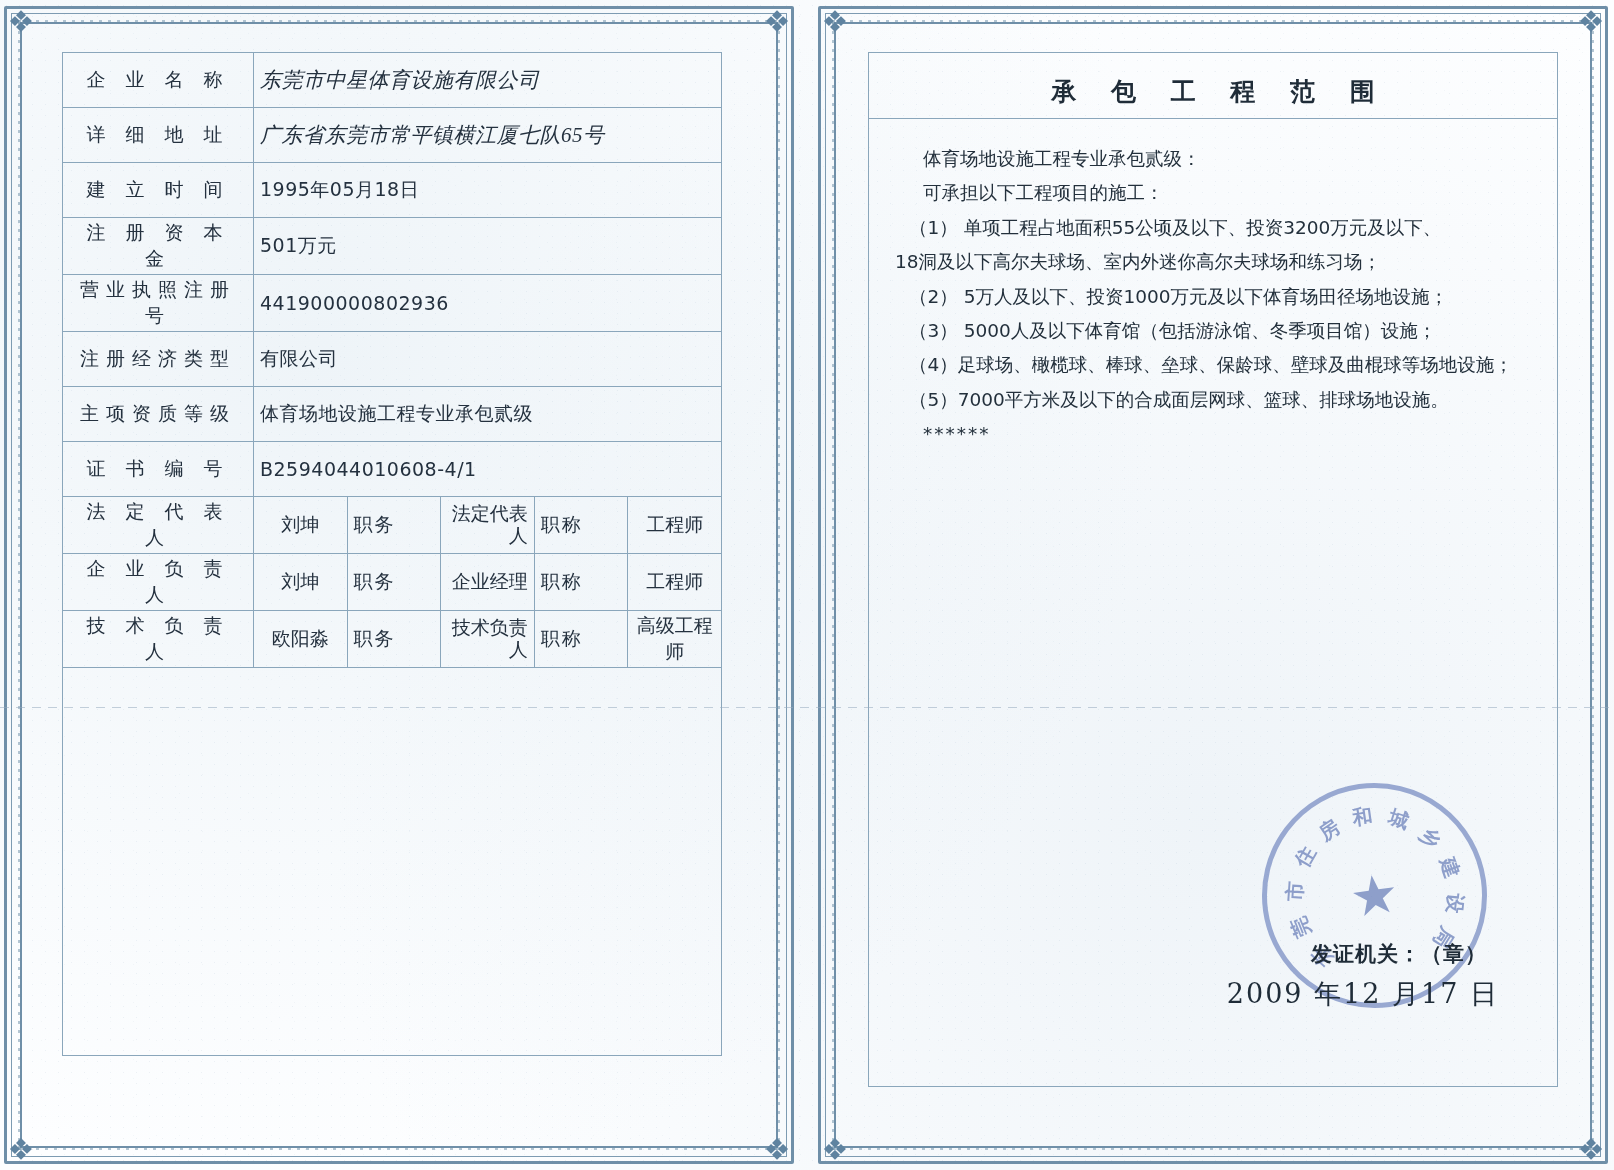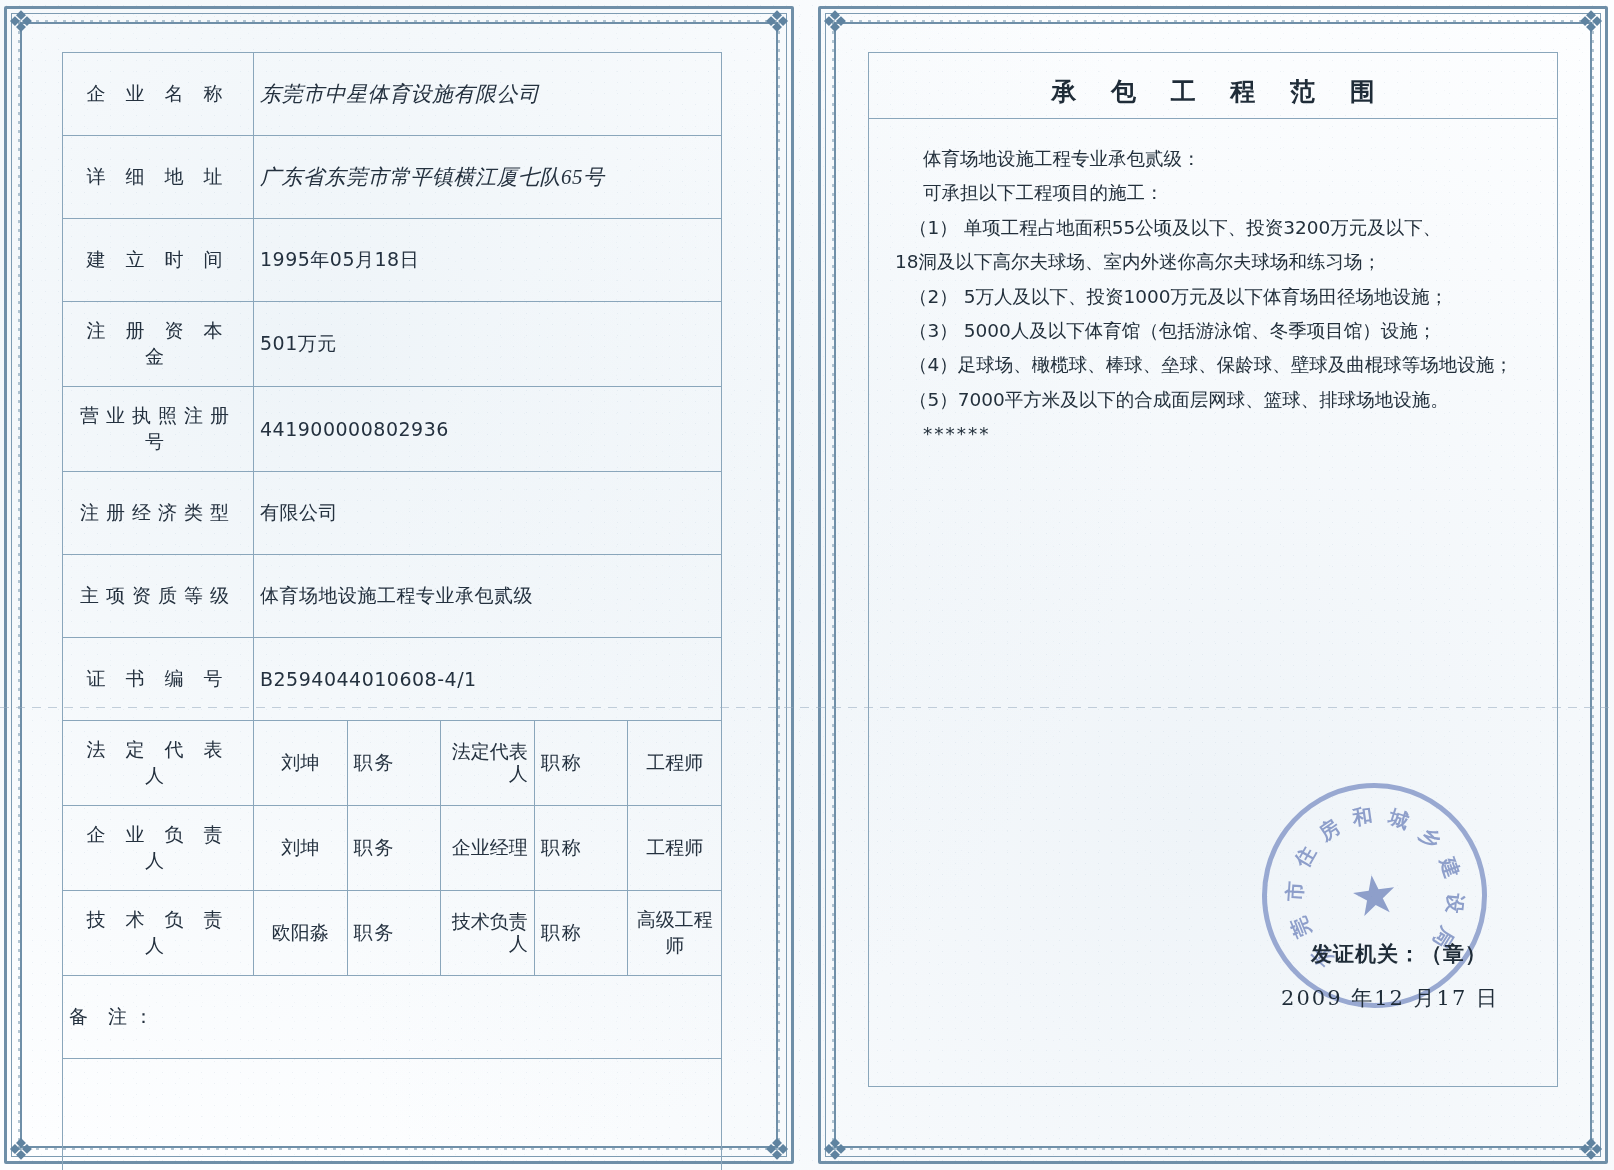--- a/index.html
+++ b/index.html
@@ -97,21 +97,21 @@
   
   table.info {
     border-collapse: collapse;
     width: 660px;
     margin: 18px 0 0 30px;
     table-layout: fixed;
   }
   table.info td {
     border: 1px solid #8aa6bb;
     height: 50px;
-    padding: 16px 6px;
+    padding: 2px 6px;
     font-size: 19px;
     vertical-align: middle;
     color: #24313f;
   }
   td.label {
     width: 178px;
     text-align: center;
     letter-spacing: 7px;
     padding-left: 12px;
     font-family: "DejaVu Sans", sans-serif;
@@ -222,21 +222,21 @@
     bottom: 118px;
     font-size: 21px;
     letter-spacing: 1px;
     color: #1f2c38;
     font-weight: bold;
   }
   .issue-date {
     position: absolute;
     right: 58px;
     bottom: 74px;
-    font-size: 21px;
+    font-size: 27px;
     letter-spacing: 2px;
     color: #1f2c38;
     font-family: "DejaVu Serif", serif;
   }
   .fold-line {
     position: absolute;
     left: 0;
     top: 707px;
     width: 1614px;
     height: 1px;
@@ -311,23 +311,20 @@
           <td class="mini-label">职称</td>
           <td class="title-val">工程师</td>
         </tr>
         <tr>
           <td class="label">技 术 负 责 人</td>
           <td class="person-name">欧阳淼</td>
           <td class="mini-label">职务</td>
           <td class="role">技术负责人</td>
           <td class="mini-label">职称</td>
           <td class="title-val">高级工程师</td>
-        </tr>
-        <tr>
-          <td class="remark" colspan="6">备 注：</td>
         </tr>
       </tbody>
         </table>
       <div class="remark-open"></div>
     </div>
   </div>
 
   <div class="leaf leaf-right">
     <div class="frame-outer"></div>
     <div class="ornament-band"></div>

